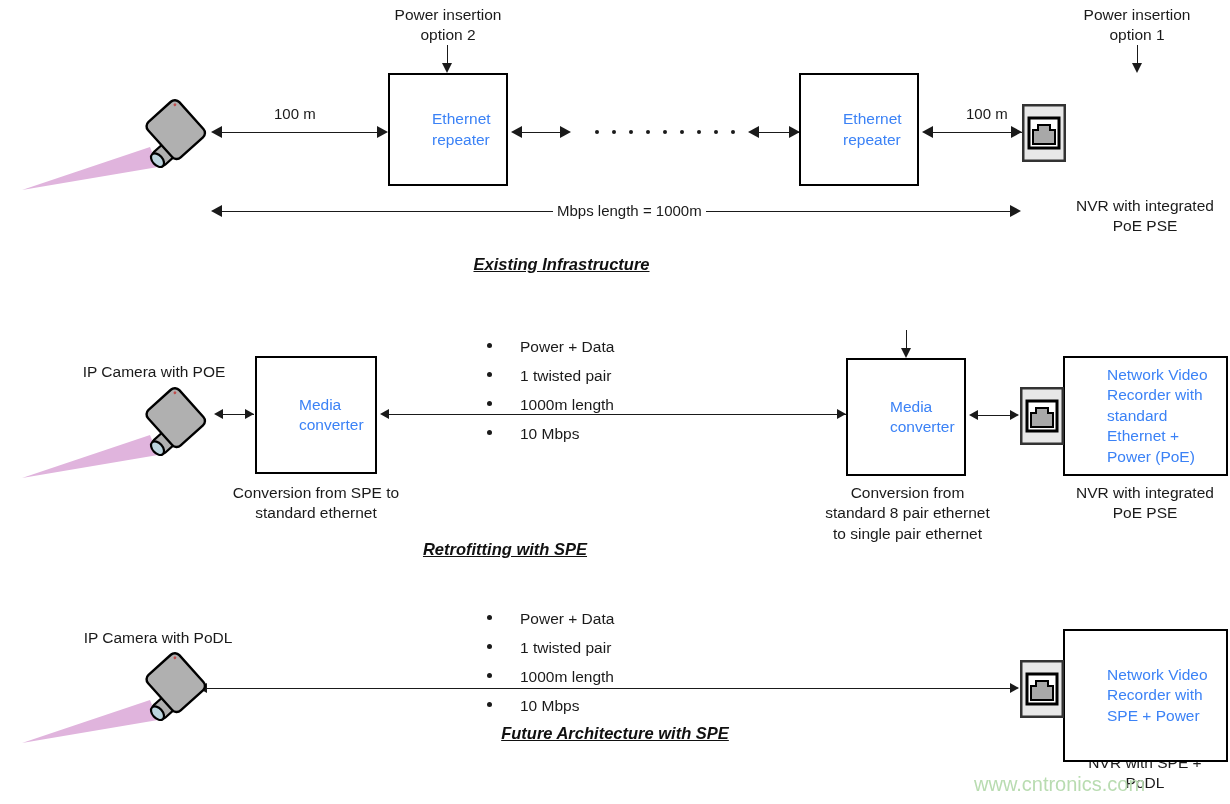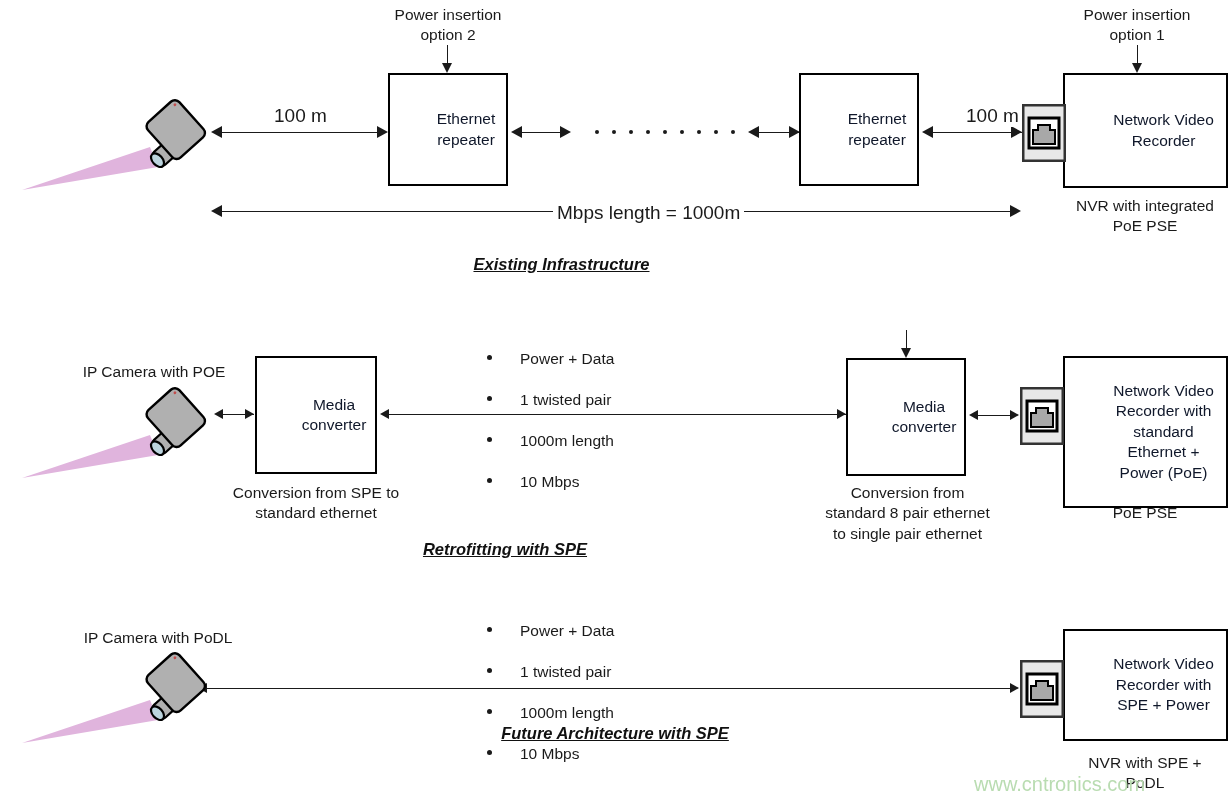--- a/index.html
+++ b/index.html
@@ -22,24 +22,23 @@
 
   
   .dev-box {
     position: absolute;
     border: 2px solid #000;
     background: #fff;
     box-sizing: border-box;
     display: flex;
     align-items: center;
     justify-content: center;
-    text-align: center;
     font-size: 15.5px;
     line-height: 1.32;
-    color: #0f172a;
+    color: #3b82f6;
     z-index: 3;
     padding-left: 36px;
   }
   .dev-box span { display: block; padding: 0 6px; }
 
   
   .lbl {
     position: absolute;
     font-size: 15.5px;
     line-height: 1.32;
@@ -109,37 +108,37 @@
     display: block;
     width: 4px; height: 4px;
     border-radius: 50%;
     background: #1a1a1a;
     margin-right: 13px;
   }
 
   
   .dim {
     position: absolute;
-    font-size: 19px;
+    font-size: 15px;
     color: #1a1a1a;
     background: #fff;
     padding: 0 4px;
     white-space: nowrap;
     z-index: 4;
   }
 
   
   .bullets {
     position: absolute;
     font-size: 15.5px;
     line-height: 1.88;
     color: #1a1a1a;
     z-index: 4;
   }
-  .bullets div { display: flex; align-items: baseline; white-space: nowrap; margin-top: 12px; }
+  .bullets div { display: flex; align-items: baseline; white-space: nowrap; }
   .bullets div b.dot {
     width: 5px; height: 5px;
     border-radius: 50%;
     background: #1a1a1a;
     display: inline-block;
     margin-right: 28px;
     flex: 0 0 auto;
     position: relative;
     top: -4px;
   }
@@ -226,24 +225,20 @@
   <div class="dim" style="left:962px; top:105px;">100 m</div>
 
   <div class="jack" style="left:1022px; top:104px; width:44px; height:58px;">
     <svg width="44" height="58" viewBox="0 0 44 58">
       <rect x="1" y="1" width="42" height="56" fill="#e8e8e8" stroke="#333" stroke-width="3"></rect>
       <rect x="7" y="14" width="30" height="30" fill="#ffffff" stroke="#000" stroke-width="3"></rect>
       <path d="M11,40 L11,26 L16,26 L16,21 L28,21 L28,26 L33,26 L33,40 Z" fill="#a8a8a8" stroke="#000" stroke-width="2"></path>
     </svg>
   </div>
 
-  <div class="dev-box" style="left:1063px; top:73px; width:165px; height:115px;">
-    <span>Network Video
-Recorder</span>
-  </div>
   <div class="lbl" style="left:1055px; top:196px; width:180px;">NVR with integrated
 PoE PSE</div>
 
   <div class="arw left" style="left:211px; top:205px;"></div>
   <div class="hline" style="left:221px; top:211px; width:798px;"></div>
   <div class="arw right" style="left:1010px; top:205px;"></div>
   <div class="dim" style="left:553px; top:202px;">Mbps length = 1000m</div>
 
   <div class="section-title" style="left:0px; top:255px; width:1123px;">Existing Infrastructure</div>
 
@@ -311,21 +306,21 @@
   <div class="arw sm-right" style="left:1010px; top:410px;"></div>
 
   <div class="jack" style="left:1020px; top:387px; width:44px; height:58px;">
     <svg width="44" height="58" viewBox="0 0 44 58">
       <rect x="1" y="1" width="42" height="56" fill="#e8e8e8" stroke="#333" stroke-width="3"></rect>
       <rect x="7" y="14" width="30" height="30" fill="#ffffff" stroke="#000" stroke-width="3"></rect>
       <path d="M11,40 L11,26 L16,26 L16,21 L28,21 L28,26 L33,26 L33,40 Z" fill="#a8a8a8" stroke="#000" stroke-width="2"></path>
     </svg>
   </div>
 
-  <div class="dev-box" style="left:1063px; top:356px; width:165px; height:152px;">
+  <div class="dev-box" style="left:1063px; top:356px; width:165px; height:120px;">
     <span>Network Video
 Recorder with
 standard Ethernet +
 Power (PoE)</span>
   </div>
   <div class="lbl" style="left:1055px; top:483px; width:180px;">NVR with integrated
 PoE PSE</div>
 
   <div class="section-title" style="left:0px; top:540px; width:1010px;">Retrofitting with SPE</div>
 
@@ -367,21 +362,21 @@
   </div>
 
   <div class="jack" style="left:1020px; top:660px; width:44px; height:58px;">
     <svg width="44" height="58" viewBox="0 0 44 58">
       <rect x="1" y="1" width="42" height="56" fill="#e8e8e8" stroke="#333" stroke-width="3"></rect>
       <rect x="7" y="14" width="30" height="30" fill="#ffffff" stroke="#000" stroke-width="3"></rect>
       <path d="M11,40 L11,26 L16,26 L16,21 L28,21 L28,26 L33,26 L33,40 Z" fill="#a8a8a8" stroke="#000" stroke-width="2"></path>
     </svg>
   </div>
 
-  <div class="dev-box" style="left:1063px; top:629px; width:165px; height:112px;">
+  <div class="dev-box" style="left:1063px; top:629px; width:165px; height:133px;">
     <span>Network Video
 Recorder with SPE +
 Power</span>
   </div>
   <div class="lbl" style="left:1055px; top:753px; width:180px;">NVR with SPE +
 PoDL</div>
 
   <div class="section-title" style="left:0px; top:724px; width:1230px;">Future Architecture with SPE</div>
 
   <div class="watermark" style="left:968px; top:773px;margin-left:6px;">www.cntronics.com</div>

